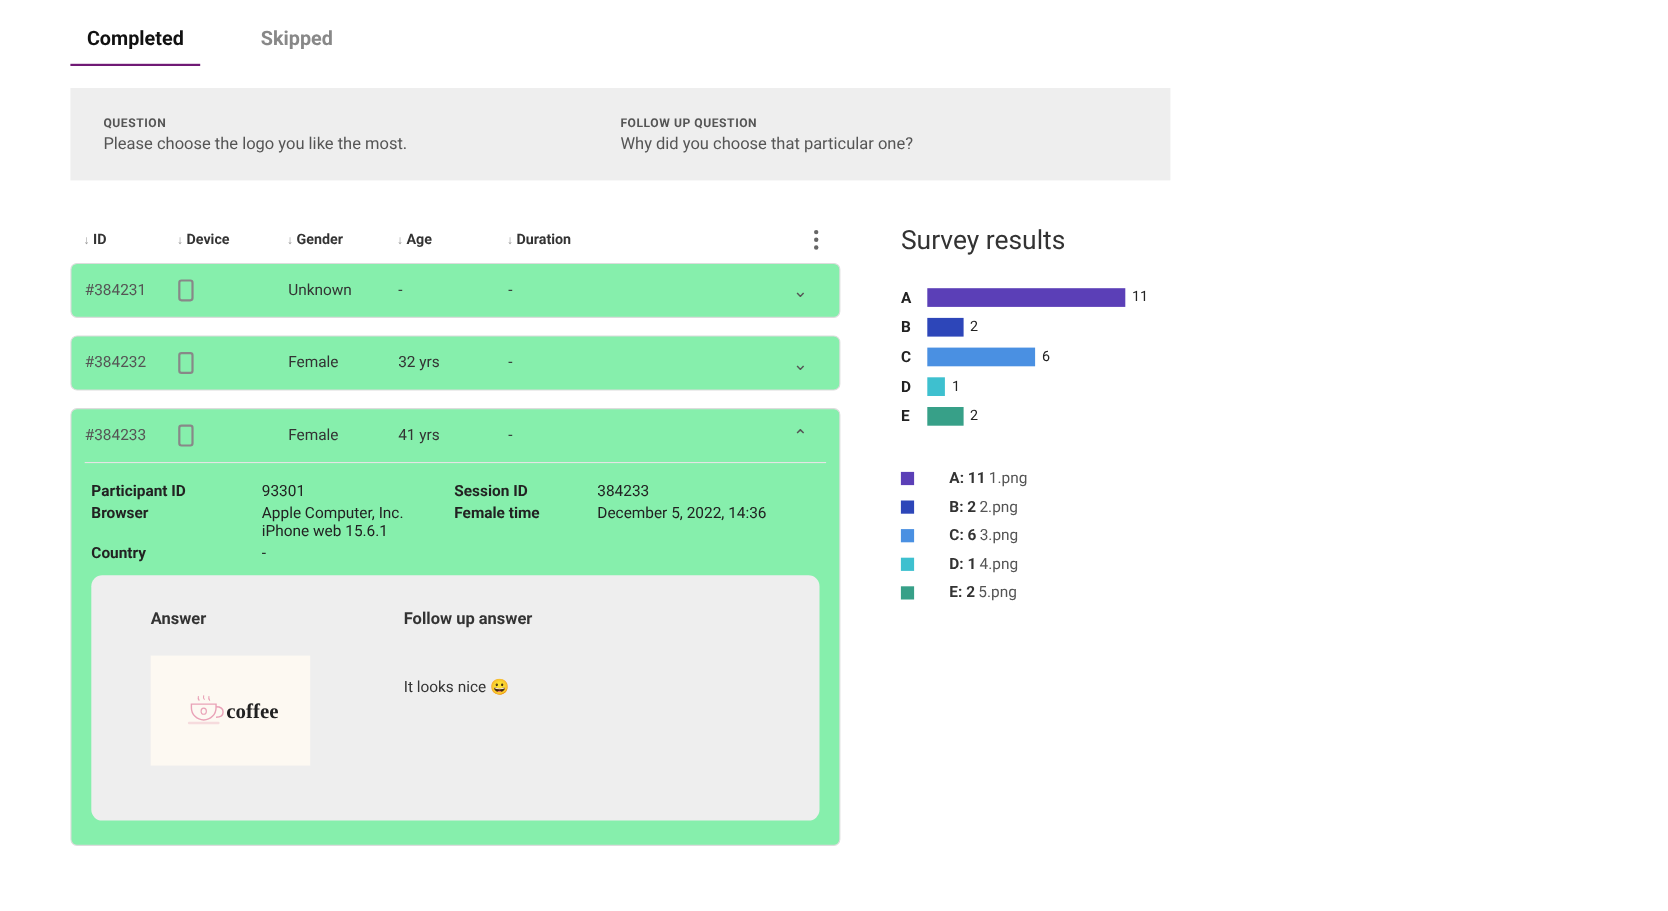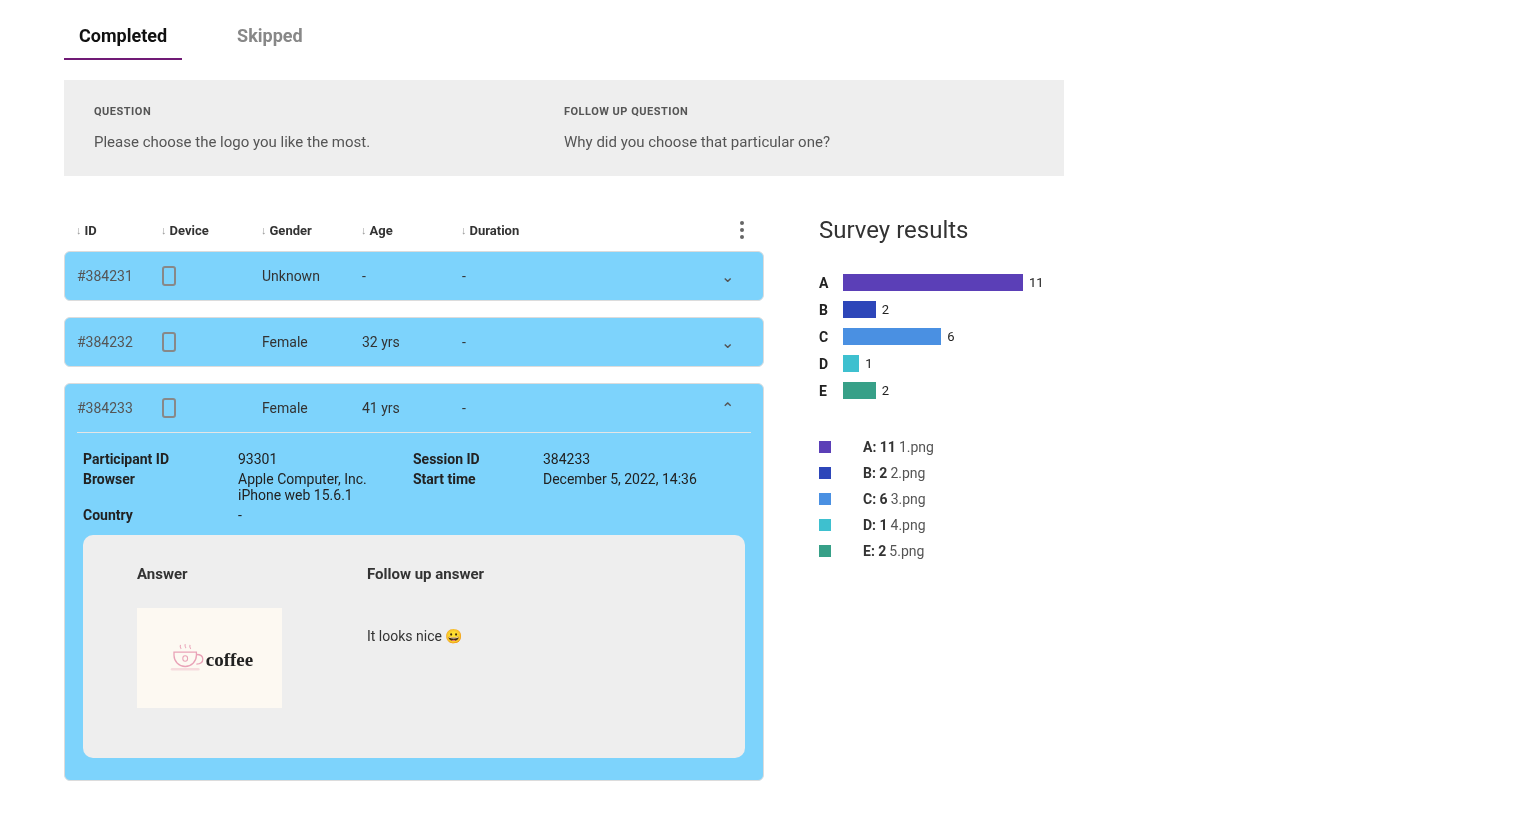--- a/index.html
+++ b/index.html
@@ -38,21 +38,21 @@
   }
   .q-cols {
     display: flex;
   }
   .q-col { flex: 1; }
   .q-label {
     font-size: 11px;
     font-weight: 700;
     letter-spacing: .5px;
     color: #555;
-    margin-bottom: 15px;
+    margin-bottom: 3px;
   }
   .q-text {
     font-size: 15px;
     color: #555;
   }
   .main-cols {
     display: flex;
     gap: 55px;
   }
   .left { width: 700px; }
@@ -69,21 +69,21 @@
   .col-device { width: 100px; display:flex; align-items:center; gap:3px;}
   .col-gender { width: 100px; display:flex; align-items:center; gap:3px;}
   .col-age { width: 100px; display:flex; align-items:center; gap:3px;}
   .col-duration { flex:1; display:flex; align-items:center; gap:3px;}
   .col-menu { width:20px; color:#666;}
   .sort-arrow { font-size:11px; color:#999; }
   .row {
     border: 1px solid #dcdcdc;
     border-radius: 6px;
     margin-bottom: 16px;
-    background:#7dd3fc;
+    background:#86efac;
   }
   .row-head {
     display: flex;
     align-items: center;
     padding: 14px 12px;
     cursor:pointer;
   }
   .row-id { width:85px; color:#555; font-size:14px;}
   .row-device { width:100px; }
   .row-gender { width:100px; color:#333; font-size:14px;}
@@ -250,21 +250,21 @@
         <div class="detail">
           <div class="detail-grid">
             <div class="dlbl">Participant ID</div>
             <div class="dval">93301</div>
             <div class="dlbl2">Session ID</div>
             <div class="dval2">384233</div>
           </div>
           <div class="detail-grid">
             <div class="dlbl">Browser</div>
             <div class="dval">Apple Computer, Inc. iPhone web 15.6.1</div>
-            <div class="dlbl2">Start time</div>
+            <div class="dlbl2">Female time</div>
             <div class="dval2">December 5, 2022, 14:36</div>
           </div>
           <div class="detail-grid">
             <div class="dlbl">Country</div>
             <div class="dval">-</div>
           </div>
 
           <div class="answer-box">
             <div class="ans-row">
               <div style="width:170px;">

